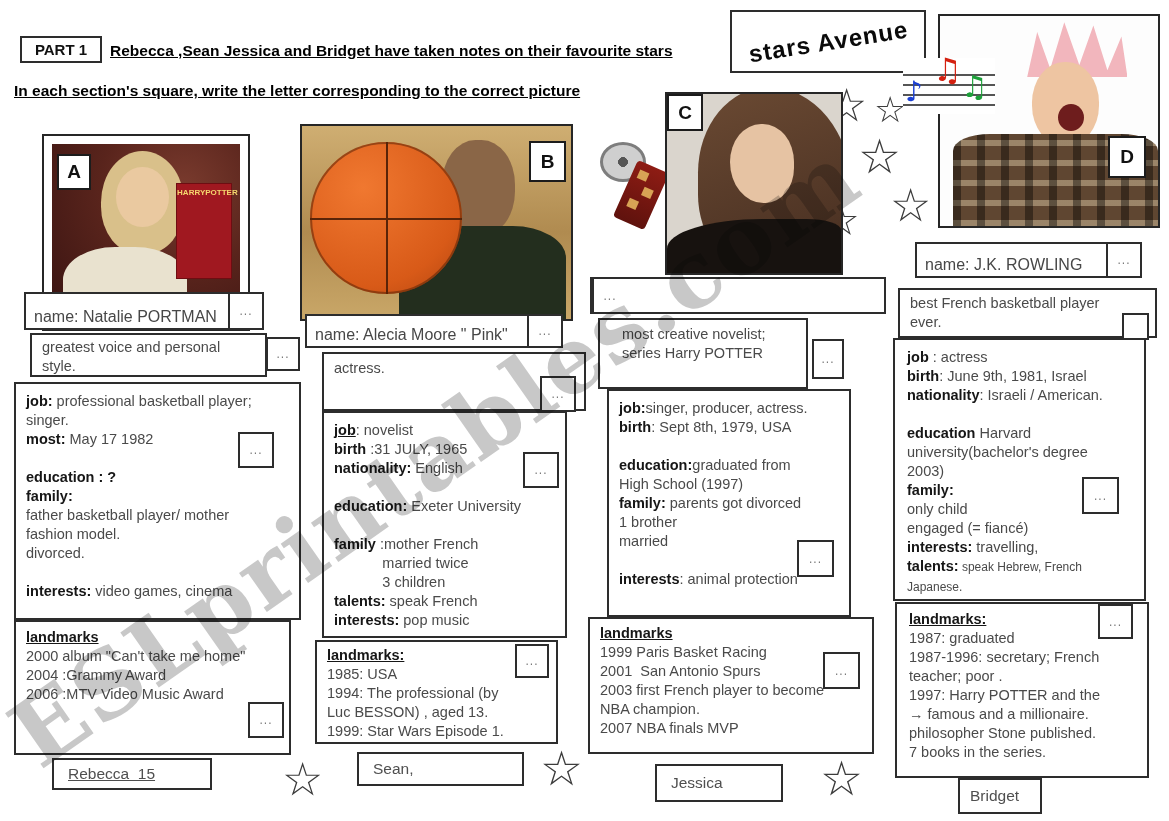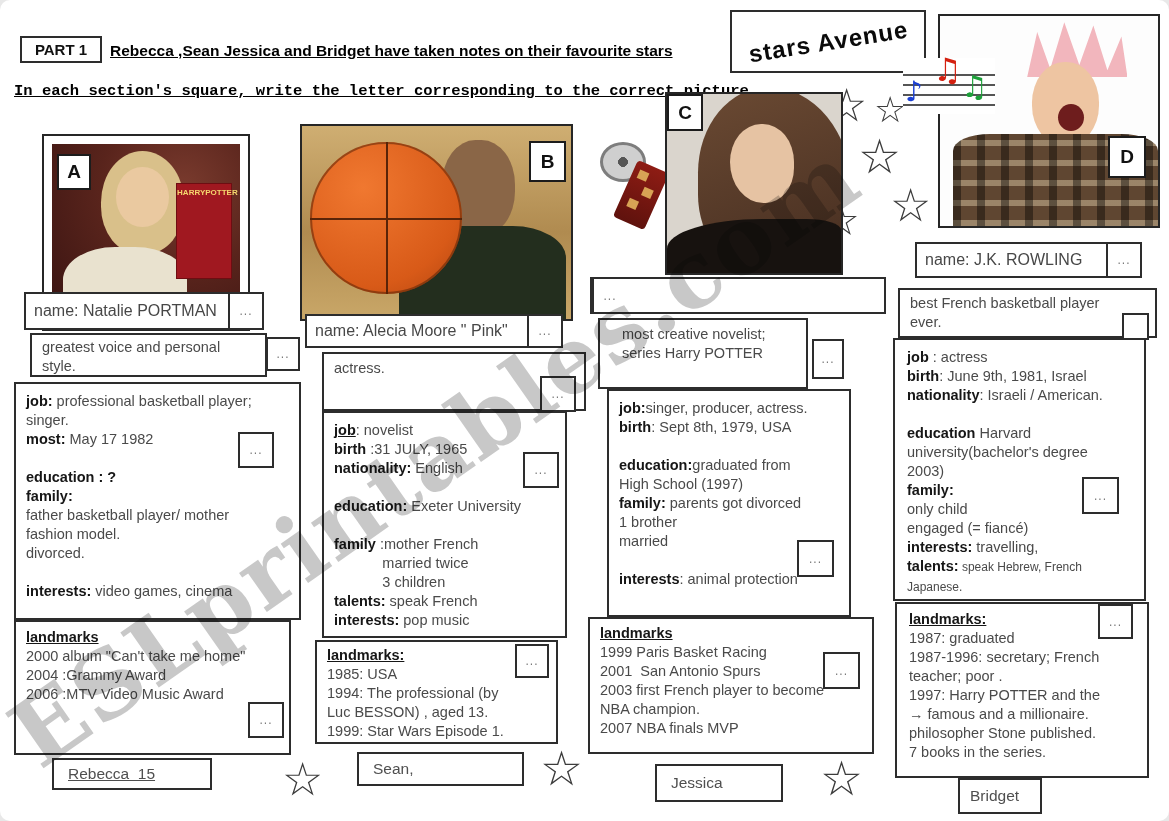--- a/index.html
+++ b/index.html
@@ -1,46 +1,46 @@
 <!DOCTYPE html>
 <html><head>
 <meta charset="utf-8">
 <style>
   *{margin:0;padding:0;box-sizing:border-box;}
   body{background:#e8e8e8;font-family:"Liberation Sans",sans-serif;}
-  #canvas{position:relative;width:1169px;height:821px;background:#fff;overflow:hidden;margin:0 auto;border-radius:10px;}
+  #canvas{position:relative;width:1169px;height:821px;background:#fff;overflow:hidden;margin:0 auto;}
   .abs{position:absolute;}
   .box{position:absolute;border:2px solid #2d2d2d;background:#fff;}
   .txt{color:#4a4a4a;font-size:14.5px;line-height:19px;}
   .tl{white-space:pre-wrap;}
   .b{font-weight:bold;color:#161616;}
   .u{text-decoration:underline;}
   .sm{font-size:12px;}
   .namerow{display:flex;align-items:stretch;font-size:16px;color:#474747;}
-  .namecell{flex:1;display:flex;align-items:center;padding:2px 8px;}
+  .namecell{flex:1;display:flex;align-items:flex-end;padding:2px 8px;}
   .dotcell{width:34px;border-left:2px solid #2d2d2d;display:flex;align-items:center;justify-content:center;color:#777;font-size:12px;letter-spacing:1px;}
   .sq{position:absolute;border:2px solid #2d2d2d;background:#fff;display:flex;align-items:center;justify-content:center;color:#777;font-size:12px;letter-spacing:1px;z-index:9;}
   .pad{padding:8px 10px;}
   .star{position:absolute;color:#3c3c3c;line-height:1;font-family:"DejaVu Sans",sans-serif;z-index:4;}
   .hdr{position:absolute;font-weight:bold;color:#000;font-size:15.5px;text-decoration:underline;white-space:nowrap;}
   .sig{position:absolute;border:2px solid #2d2d2d;background:#fff;display:flex;align-items:center;padding-left:14px;font-size:15.5px;color:#4f4f4f;z-index:8;}
   .photo-frame{position:absolute;border:2px solid #262626;background:#fff;z-index:6;}
   .letter-label{position:absolute;border:2px solid #1c1c1c;background:#fff;display:flex;align-items:center;justify-content:center;font-weight:bold;font-size:19px;color:#111;z-index:8;}
   #watermark{position:absolute;left:55px;top:680px;height:112px;font-family:"DejaVu Serif",serif;font-weight:bold;font-size:92px;letter-spacing:2px;color:rgba(125,125,125,0.42);transform-origin:left bottom;transform:rotate(-35deg);white-space:nowrap;z-index:30;pointer-events:none;mix-blend-mode:multiply;}
   .seam{position:absolute;background:#5a2408;}
   .note{position:absolute;line-height:1;font-family:"DejaVu Sans",sans-serif;}
 </style>
 </head>
 <body>
 
 <div id="canvas">
 
   <div class="box" style="left:20px;top:36px;width:82px;height:27px;display:flex;align-items:center;justify-content:center;font-weight:bold;font-size:15px;color:#111;">PART 1</div>
   <div class="hdr" style="left:110px;top:42px;">Rebecca ,Sean Jessica and Bridget have taken notes on their favourite stars</div>
-  <div class="hdr" style="left:14px;top:82px;font-family:Liberation Mono, monospace;">In each section's square, write the letter corresponding to the correct picture</div>
+  <div class="hdr" style="left:14px;top:82px;">In each section's square, write the letter corresponding to the correct picture</div>
 
   <div class="box" style="left:730px;top:10px;width:196px;height:63px;z-index:7;display:flex;align-items:center;justify-content:center;">
     <span style="display:inline-block;font-weight:bold;font-size:24px;color:#0a0a0a;transform:rotate(-9deg);letter-spacing:1px;">stars Avenue</span>
   </div>
 
   <div class="star" style="left:874px;top:92px;font-size:36px;">☆</div>
 
   <div class="abs" style="left:903px;top:58px;width:92px;height:56px;background:#fff;z-index:12;">
     <div class="abs" style="left:0;top:8px;width:92px;height:42px;background:repeating-linear-gradient(180deg,transparent 0 8.5px,#555 8.5px 10px);"></div>
     <span class="note" style="left:2px;top:20px;font-size:28px;color:#1a3fd4;">♪</span>

